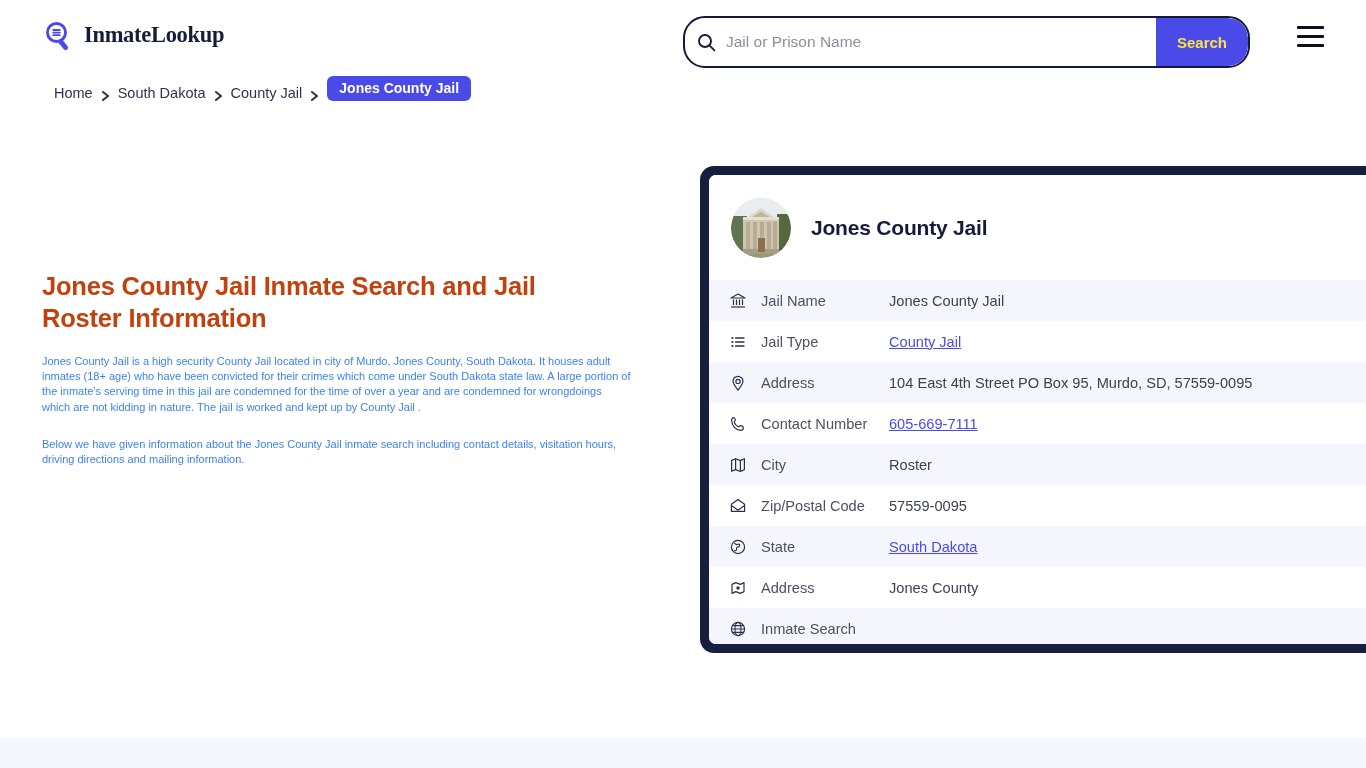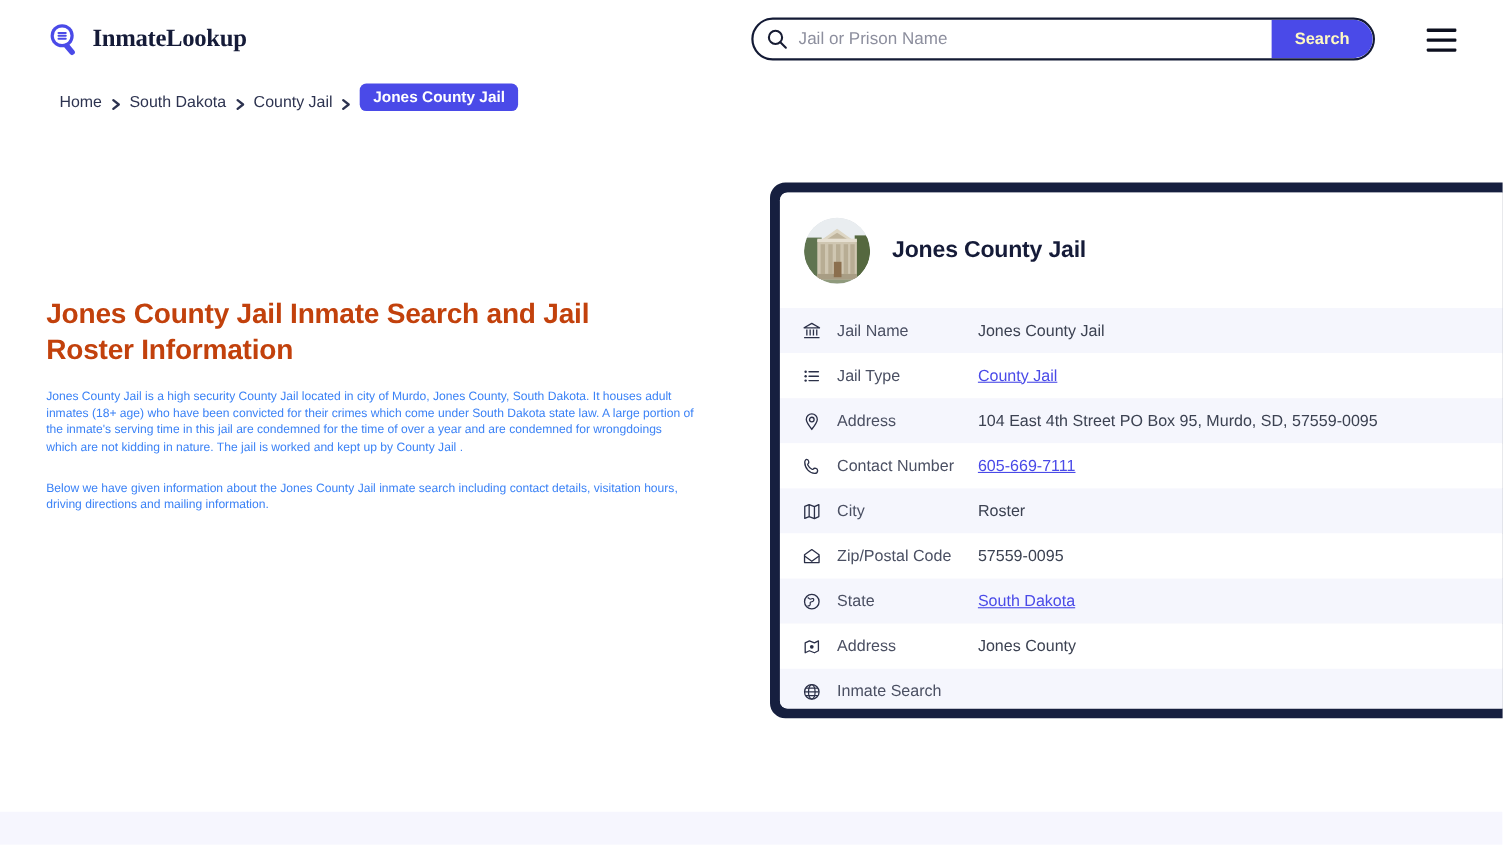--- a/index.html
+++ b/index.html
@@ -24,38 +24,38 @@
     display: flex; align-items: center; gap: 9px; font-family: Liberation Serif, serif;
   }
   .logo-mark { width: 33px; height: 33px; position: relative; display:block; }
   .logo-text {
     font-size: 22.5px; font-weight: 700; letter-spacing: -0.3px;
     color: #151b38; line-height: 1;
   }
 
   .search-wrap {
     position: absolute; left: 683px; top: 16px;
-    width: 567px; height: 39px;
+    width: 567px; height: 52px;
     border: 2px solid #131a35;
     border-radius: 22px;
     background: #fff;
     display: flex; align-items: center;
     overflow: hidden;
   }
   .search-icon { margin-left: 12px; width: 19px; height: 19px; flex: 0 0 auto; display:block; }
   .search-input {
     flex: 1 1 auto; height: 100%; border: 0; outline: 0;
     font-family: "Liberation Sans", sans-serif;
     font-size: 15.5px; color: #2a2f45; padding-left: 10px;
     background: transparent;
   }
   .search-input::placeholder { color: #8d8f9e; }
   .search-btn {
     flex: 0 0 auto; width: 92px; height: 100%;
-    background: #4a4ae8; color: #fef9c3;
+    background: #4a4ae8; color: #fde047;
     border: 0; cursor: pointer;
     font-family: "Liberation Sans", sans-serif;
     font-size: 15px; font-weight: 700;
     border-radius: 0 20px 20px 0;
   }
 
   .hamburger {
     position: absolute; right: 42px; top: 26px;
     width: 27px; height: 21px; cursor: pointer;
     display: flex; flex-direction: column; justify-content: space-between;

